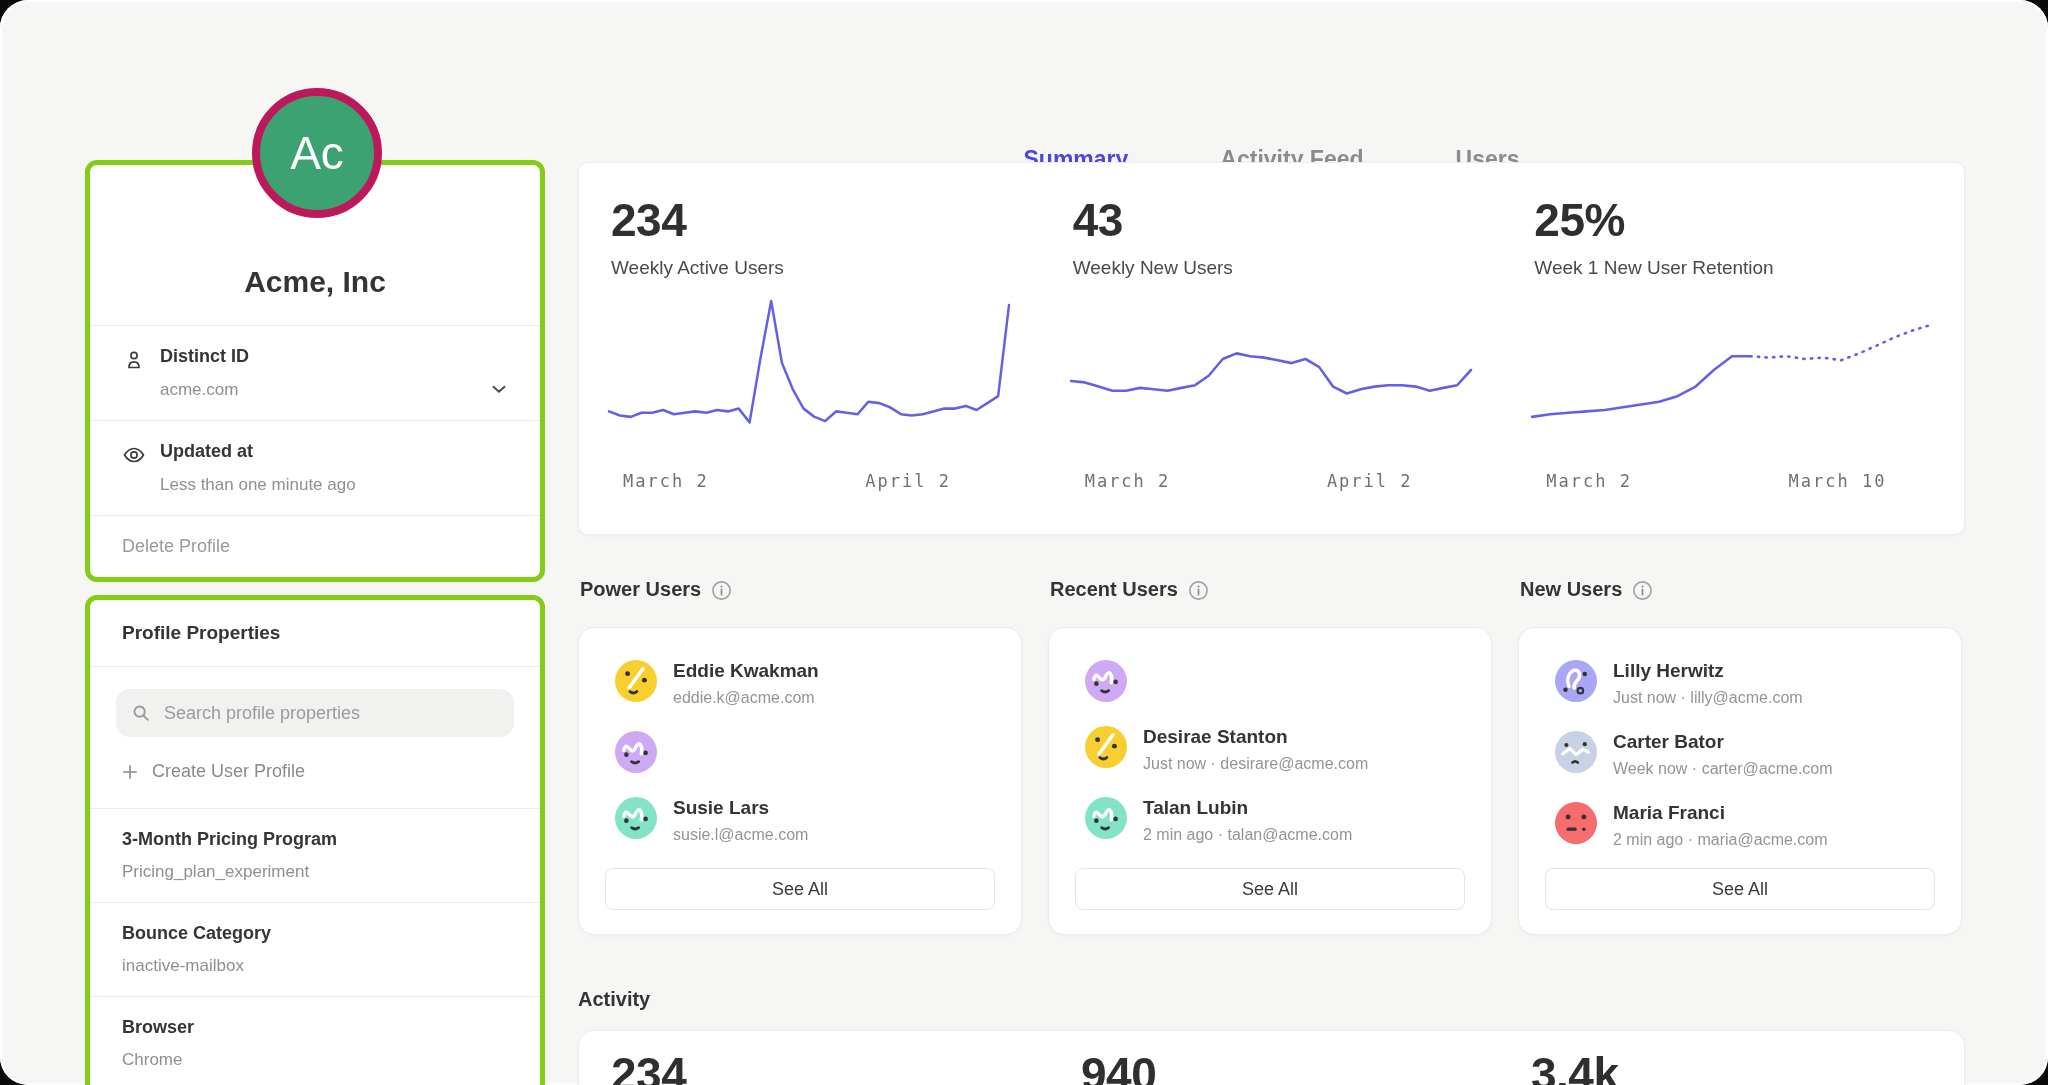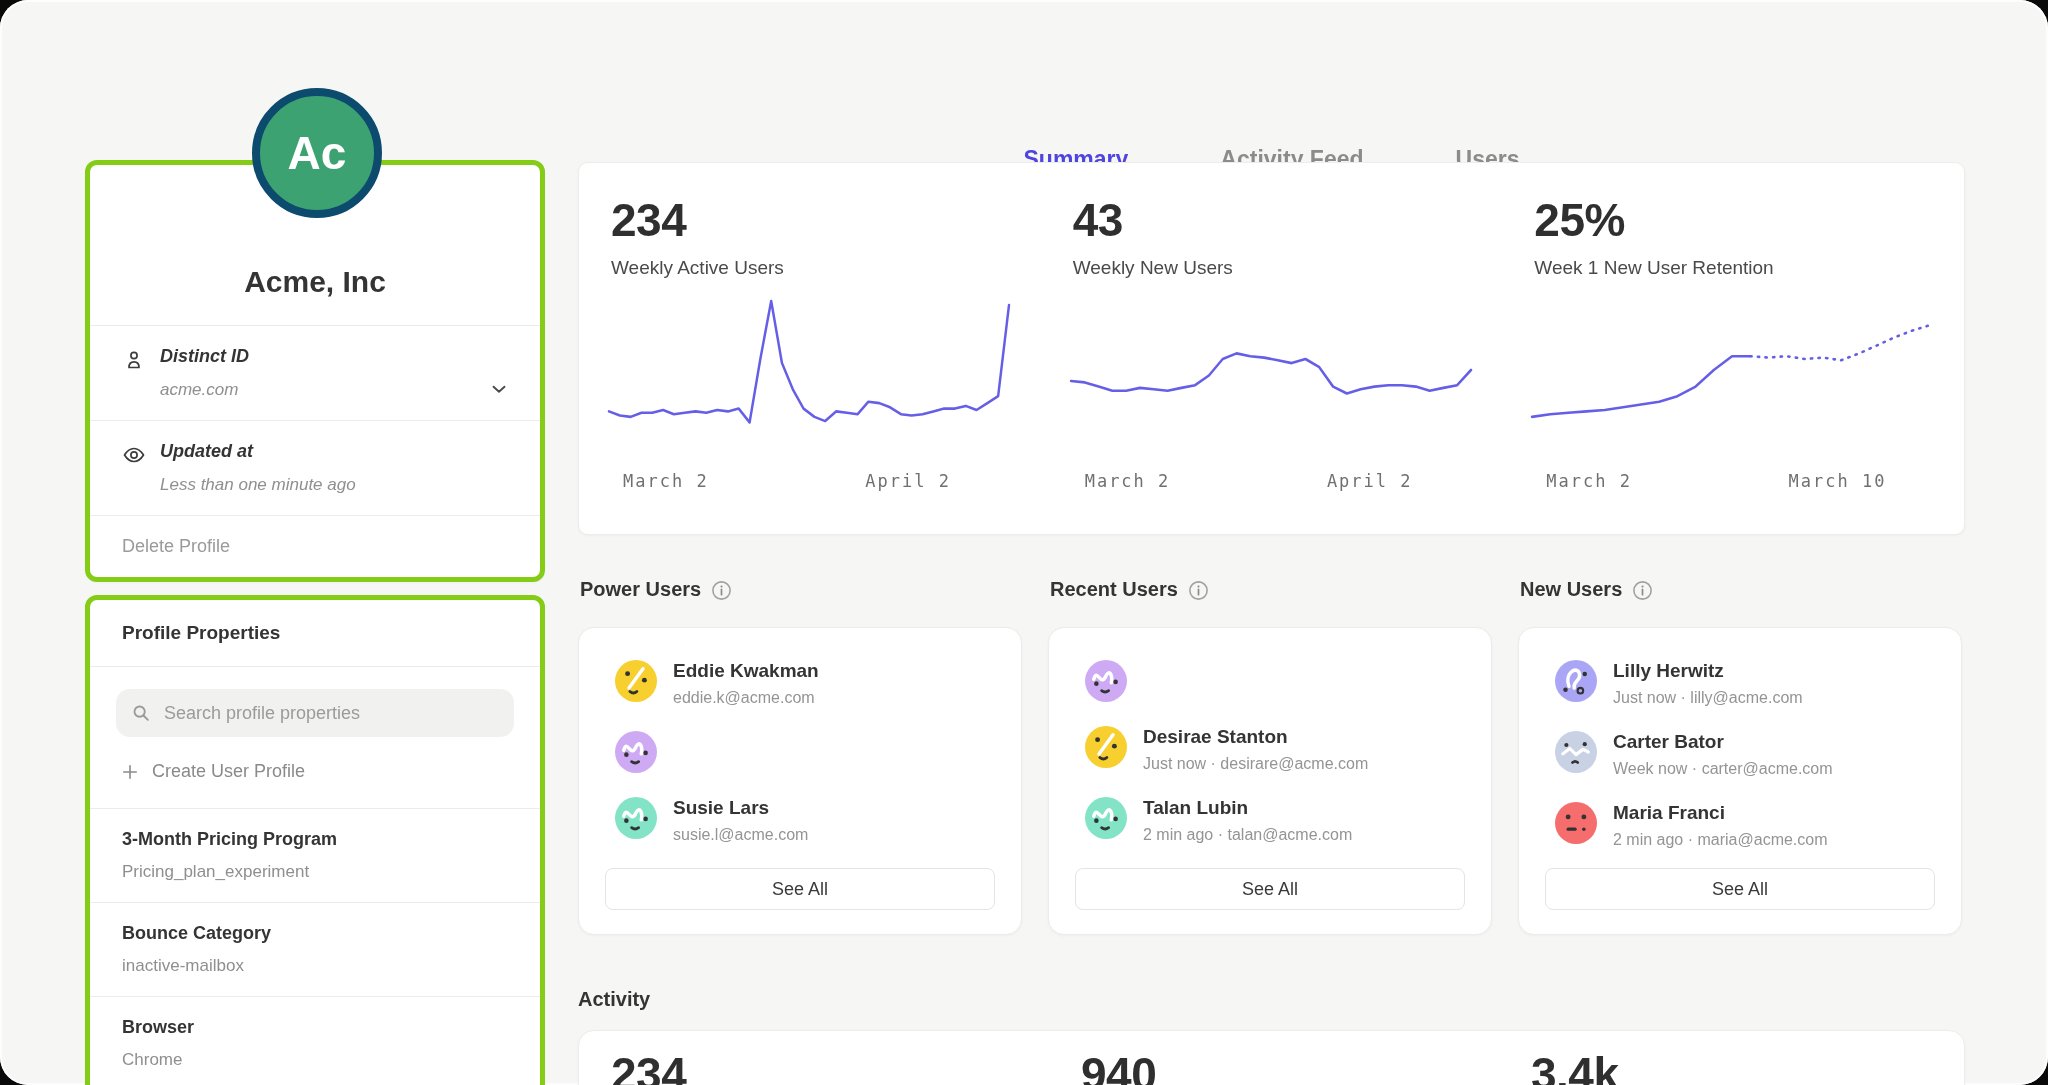--- a/index.html
+++ b/index.html
@@ -6,31 +6,31 @@
   *{box-sizing:border-box;}
   .app{
     position:relative;width:2048px;height:1085px;margin:0 auto;
     background:#f6f6f5;border-radius:28px;overflow:hidden;
     font-family:"Liberation Sans",sans-serif;color:#383838;
     box-shadow:inset 0 0 0 2px #fdfdfd;
   }
   .company-avatar{
     position:absolute;left:252px;top:88px;width:130px;height:130px;border-radius:50%;
     display:flex;align-items:center;justify-content:center;
-    border:8px solid #0c4a6e;z-index:3;
-    font-size:46px;font-weight:700;color:#ffffff;
+    border:8px solid #be185d;z-index:3;
+    font-size:46px;font-weight:400;color:#ffffff;
   }
   .card{
     background:#ffffff;border-radius:12px;border:5px solid #84cc16;
     box-shadow:0 1px 2px rgba(0,0,0,0.03);
   }
   .profile-card{position:absolute;left:85px;top:160px;width:460px;}
   .profile-name{padding:100px 0 26px 0;text-align:center;font-size:30px;font-weight:700;color:#343434;}
   .divider{height:1px;background:#ececeb;}
-  .field-row{position:relative;padding:20px 34px 20px 70px;font-style:italic;}
+  .field-row{position:relative;padding:20px 34px 20px 70px;}
   .field-icon{position:absolute;left:32px;top:22px;width:24px;height:24px;}
   .field-label{font-size:18px;font-weight:700;color:#343434;line-height:1.2;}
   .field-value{font-size:17px;color:#8f8f8f;margin-top:12px;line-height:1.2;}
   .chevron{position:absolute;right:30px;top:52px;width:22px;height:22px;}
   .delete-row{padding:20px 32px;font-size:18px;color:#9a9a9a;cursor:pointer;}
   .props-card{position:absolute;left:85px;top:595px;width:460px;height:560px;}
   .props-title{padding:22px 32px;font-size:19px;font-weight:700;color:#343434;}
   .search-box{
     margin:22px 26px 0 26px;height:48px;background:#f1f1f0;border-radius:14px;
     display:flex;align-items:center;padding:0 14px;gap:10px;

